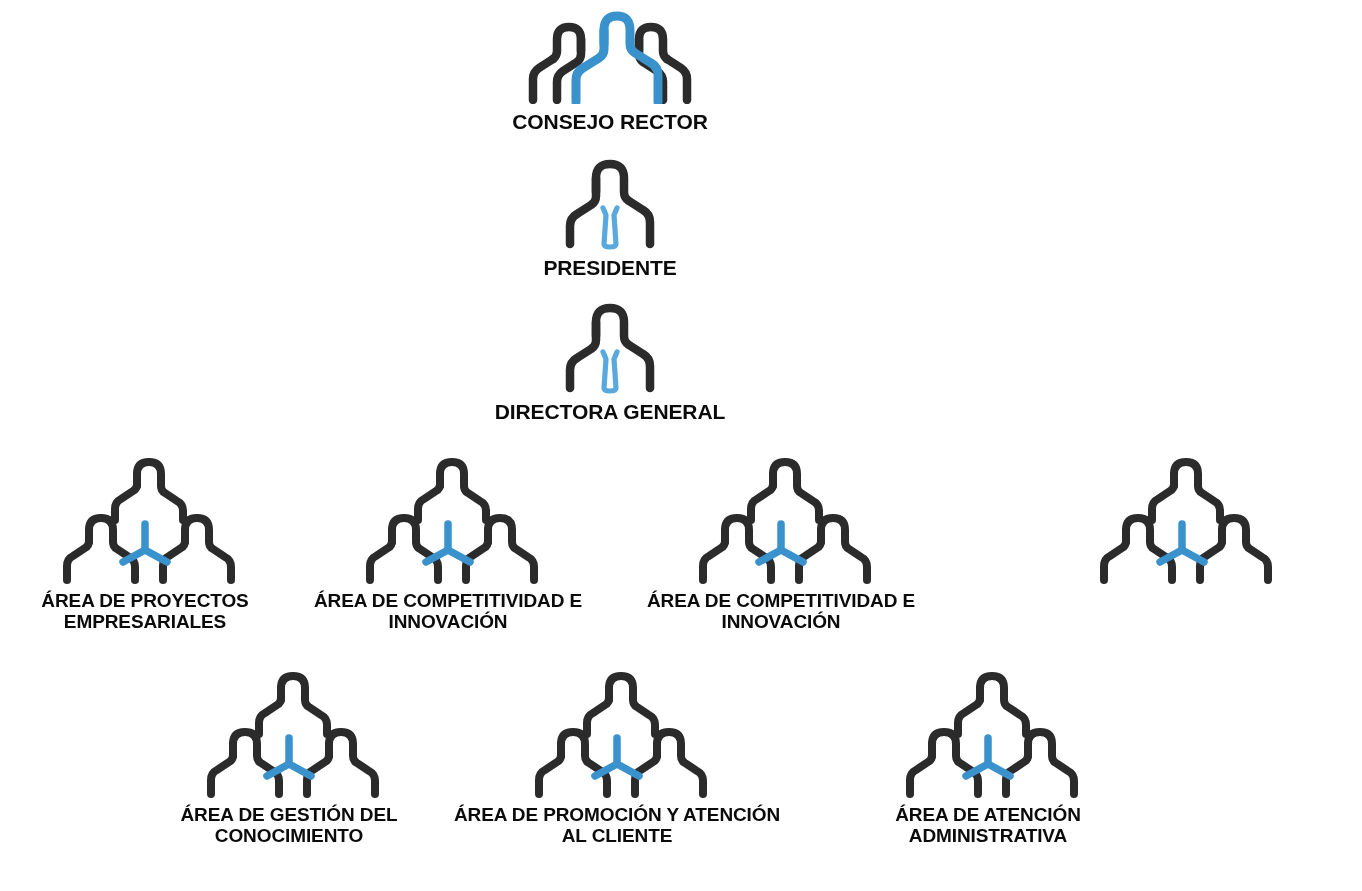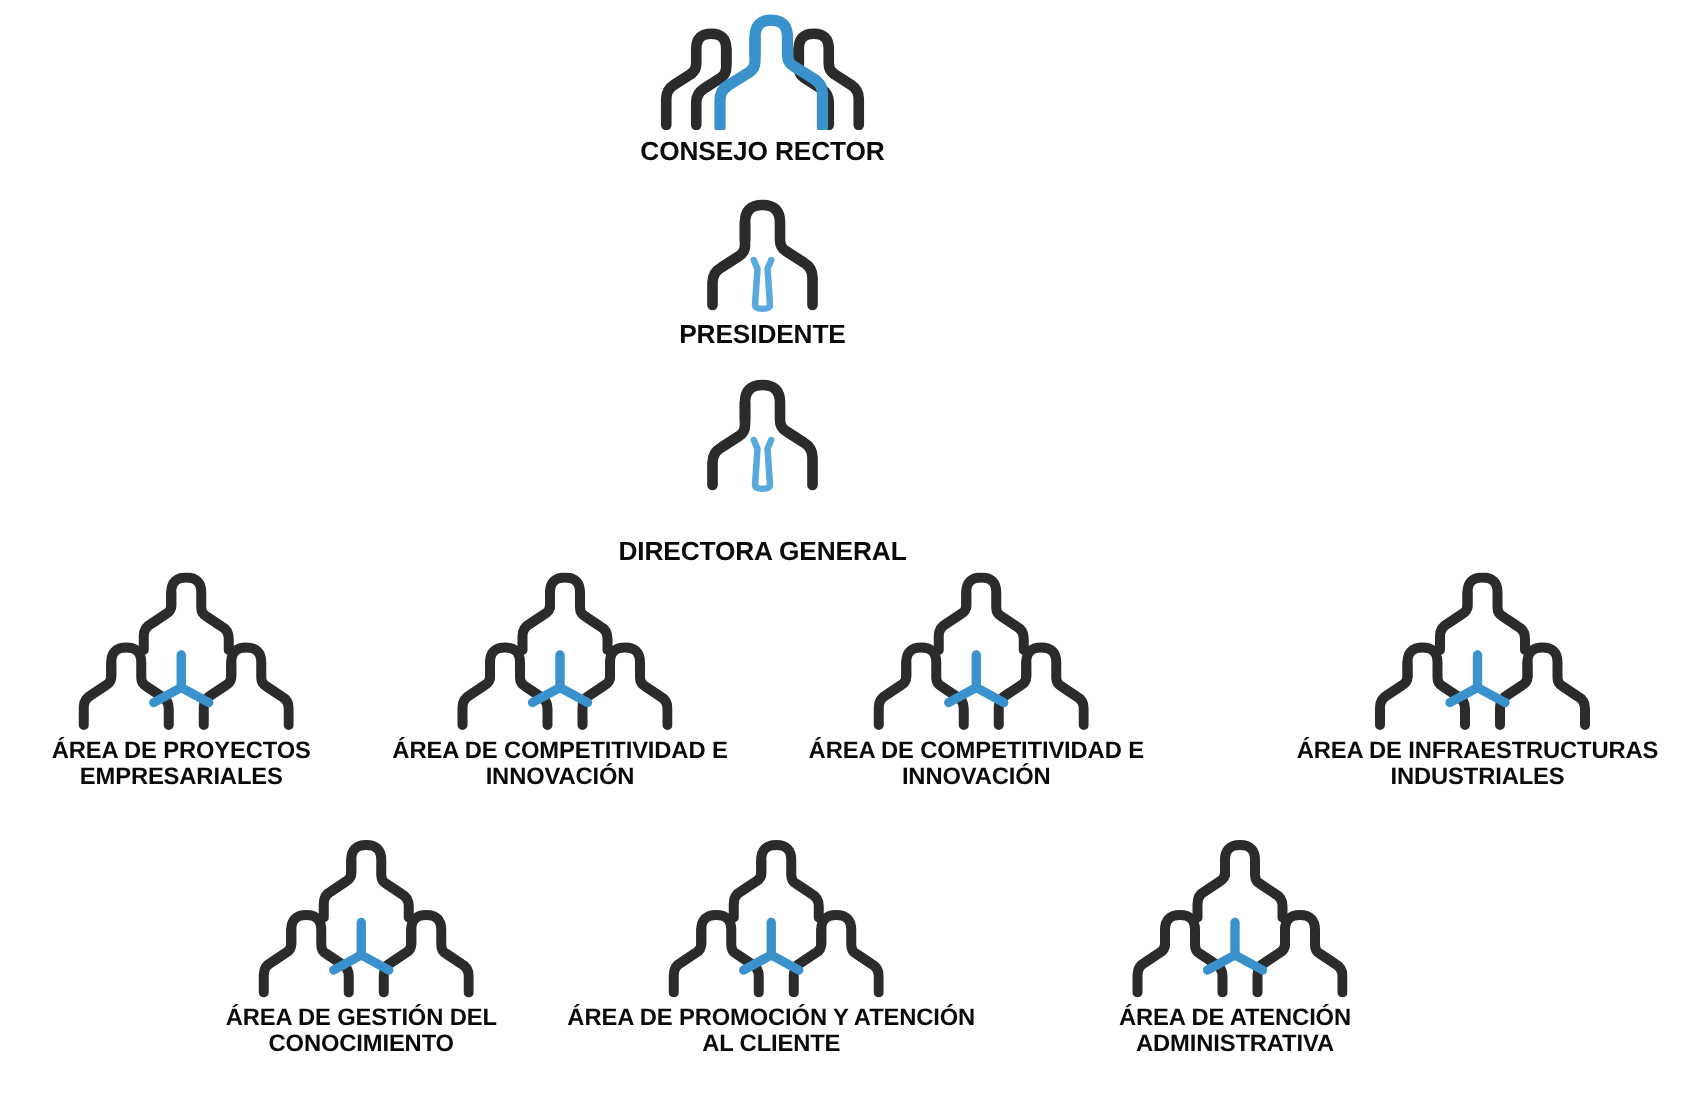--- a/index.html
+++ b/index.html
@@ -50,21 +50,21 @@
   .tier-exec   .node-label { font-size: 21px; }
   .tier-area   .node-label { font-size: 19px; }
 
   .tier-board { width: 340px; }
   .tier-exec  { width: 340px; }
   .tier-area  { width: 330px; }
 
   
   .pos-consejo    { left: 440px;  top: 8px;   }
   .pos-presidente { left: 440px;  top: 158px; }
-  .pos-directora  { left: 440px;  top: 302px; gap: 30px; }
+  .pos-directora  { left: 440px;  top: 302px; }
 
   .pos-a1 { left: -20px;   top: 458px; }
   .pos-a2 { left: 283px;  top: 458px; }
   .pos-a3 { left: 616px;  top: 458px; }
   .pos-a4 { left: 1017px; top: 458px; }
 
   .pos-b1 { left: 124px;  top: 672px; }
   .pos-b2 { left: 452px;  top: 672px; }
   .pos-b3 { left: 823px;  top: 672px; }
 </style>
@@ -189,22 +189,20 @@
         <path d="M34 84 V72 q0 -12 12 -12 q12 0 12 12 v12 q0 5 4 7 l12 8 q6 3 6 10 V122" fill="none" stroke="#2b2b2b" stroke-width="8" stroke-linecap="round" stroke-linejoin="round"></path>
         <path d="M108 122 V108 q0 -7 6 -10 l12 -8 q4 -2 4 -7 V72" fill="none" stroke="#2b2b2b" stroke-width="8" stroke-linecap="round" stroke-linejoin="round"></path>
         <path d="M130 84 V72 q0 -12 12 -12 q12 0 12 12 v12 q0 5 4 7 l12 8 q6 3 6 10 V122" fill="none" stroke="#2b2b2b" stroke-width="8" stroke-linecap="round" stroke-linejoin="round"></path>
         <g fill="none" stroke="#3a92cd" stroke-width="7.5" stroke-linecap="round">
           <line x1="90" y1="66" x2="90" y2="92"></line>
           <line x1="90" y1="92" x2="68" y2="104"></line>
           <line x1="90" y1="92" x2="112" y2="104"></line>
         </g>
       </svg>
     </span>
-    <span class="node-label">ÁREA DE INFRAESTRUCTURAS
-INDUSTRIALES</span>
   </div>
 
   <div class="node tier-area pos-b2">
     <span class="node-icon">
       <svg width="180" height="126" viewBox="0 0 180 126" xmlns="http://www.w3.org/2000/svg">
         <path d="M60 62 V51 q0 -7 6 -10 l12 -8 q4 -2 4 -7 V16" fill="none" stroke="#2b2b2b" stroke-width="8" stroke-linecap="round" stroke-linejoin="round"></path>
         <path d="M82 28 V16 q0 -12 12 -12 q12 0 12 12 v12 q0 5 4 7 l12 8 q6 3 6 10 V62" fill="none" stroke="#2b2b2b" stroke-width="8" stroke-linecap="round" stroke-linejoin="round"></path>
         <path d="M12 122 V108 q0 -7 6 -10 l12 -8 q4 -2 4 -7 V72" fill="none" stroke="#2b2b2b" stroke-width="8" stroke-linecap="round" stroke-linejoin="round"></path>
         <path d="M34 84 V72 q0 -12 12 -12 q12 0 12 12 v12 q0 5 4 7 l12 8 q6 3 6 10 V122" fill="none" stroke="#2b2b2b" stroke-width="8" stroke-linecap="round" stroke-linejoin="round"></path>
         <path d="M108 122 V108 q0 -7 6 -10 l12 -8 q4 -2 4 -7 V72" fill="none" stroke="#2b2b2b" stroke-width="8" stroke-linecap="round" stroke-linejoin="round"></path>

